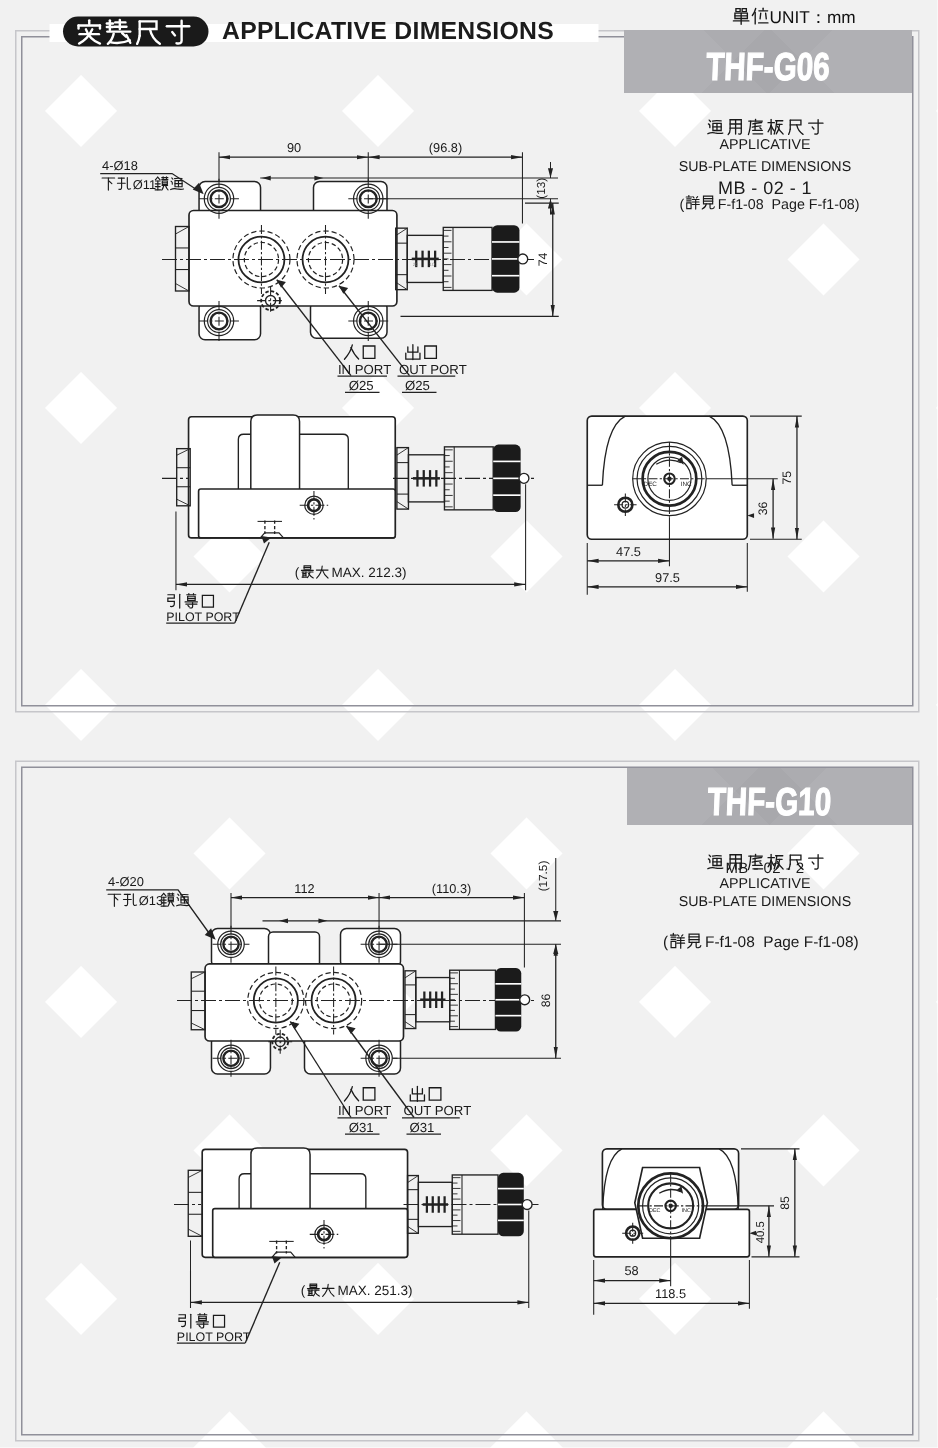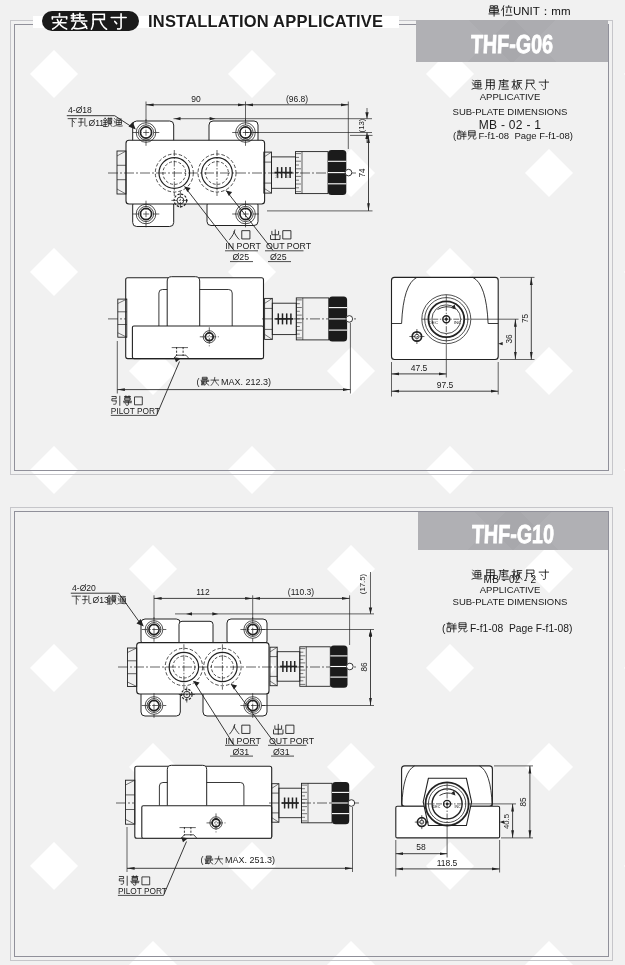--- a/index.html
+++ b/index.html
@@ -23,21 +23,21 @@
 </svg>
 
 <div class="abs" style="left:10px;top:20px;width:601px;height:453px;border:1px solid #c6c6ca"></div>
 <div class="abs" style="left:14px;top:24px;width:593px;height:445px;border:1.8px solid #90909a"></div>
 
 <div class="abs" style="left:10px;top:507px;width:601px;height:452px;border:1px solid #c6c6ca"></div>
 <div class="abs" style="left:14px;top:511px;width:593px;height:444px;border:1.8px solid #90909a"></div>
 
 <div class="abs" style="left:33px;top:16px;width:366px;height:12px;background:#fff"></div>
 
-<div class="abs" style="left:148px;top:11.5px;font-size:16.5px;font-weight:bold;color:#1c1c1c;letter-spacing:0.2px">INSTALLATION APPLICATIVE</div>
+<div class="abs" style="left:148px;top:11.5px;font-size:16.5px;font-weight:bold;color:#1c1c1c;letter-spacing:0.2px">APPLICATIVE DIMENSIONS</div>
 
 <div class="abs" style="left:488px;top:3px;font-size:11.5px;color:#111">
 <svg width="88" height="16" viewBox="0 0 88 16" style="position:absolute;left:0;top:0">
       <g transform="translate(0.5,2.2) scale(1.120)" stroke="#1a1a1a" stroke-width="0.82" fill="none" stroke-linecap="round">
         <path d="M1.9,0.5 H4.4 V2.3 H1.9 Z"></path>
         <path d="M5.6,0.5 H8.1 V2.3 H5.6 Z"></path>
         <path d="M1.3,3.2 H8.7 V6.4 H1.3 Z"></path>
         <path d="M1.3,4.8 H8.7"></path>
         <path d="M5,3.2 V6.4"></path>
         <path d="M0.4,7.8 H9.6"></path>

